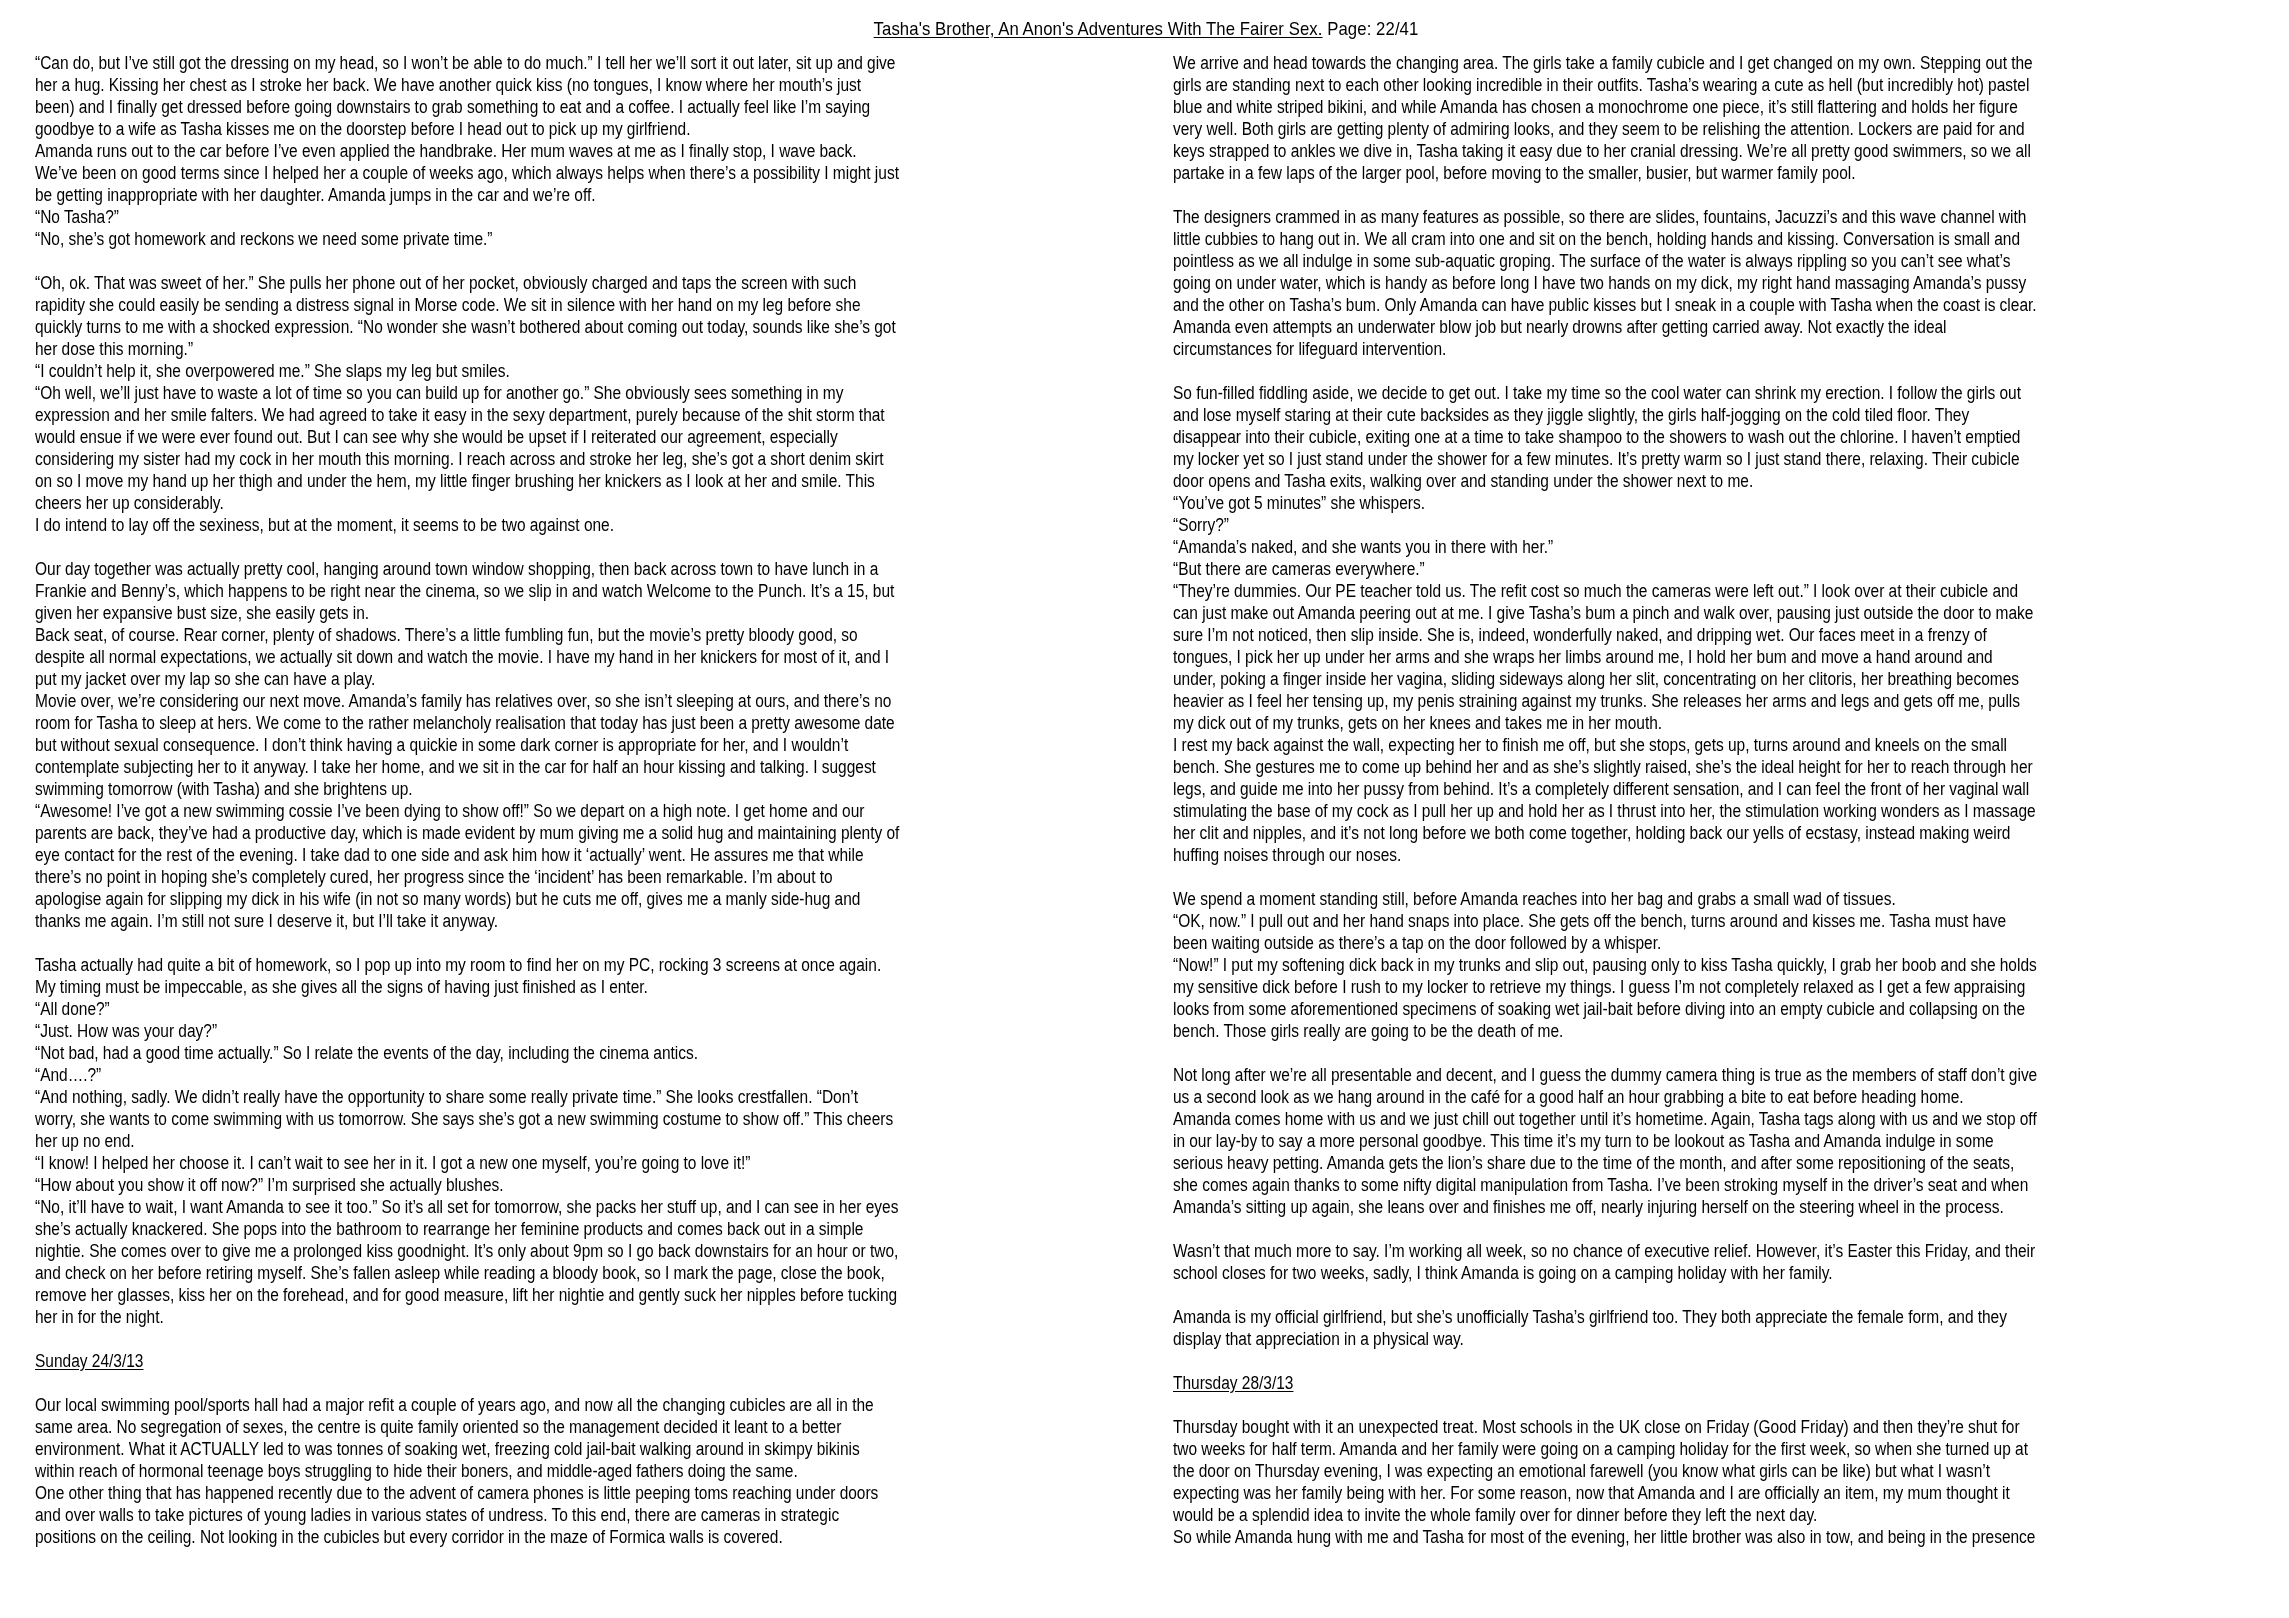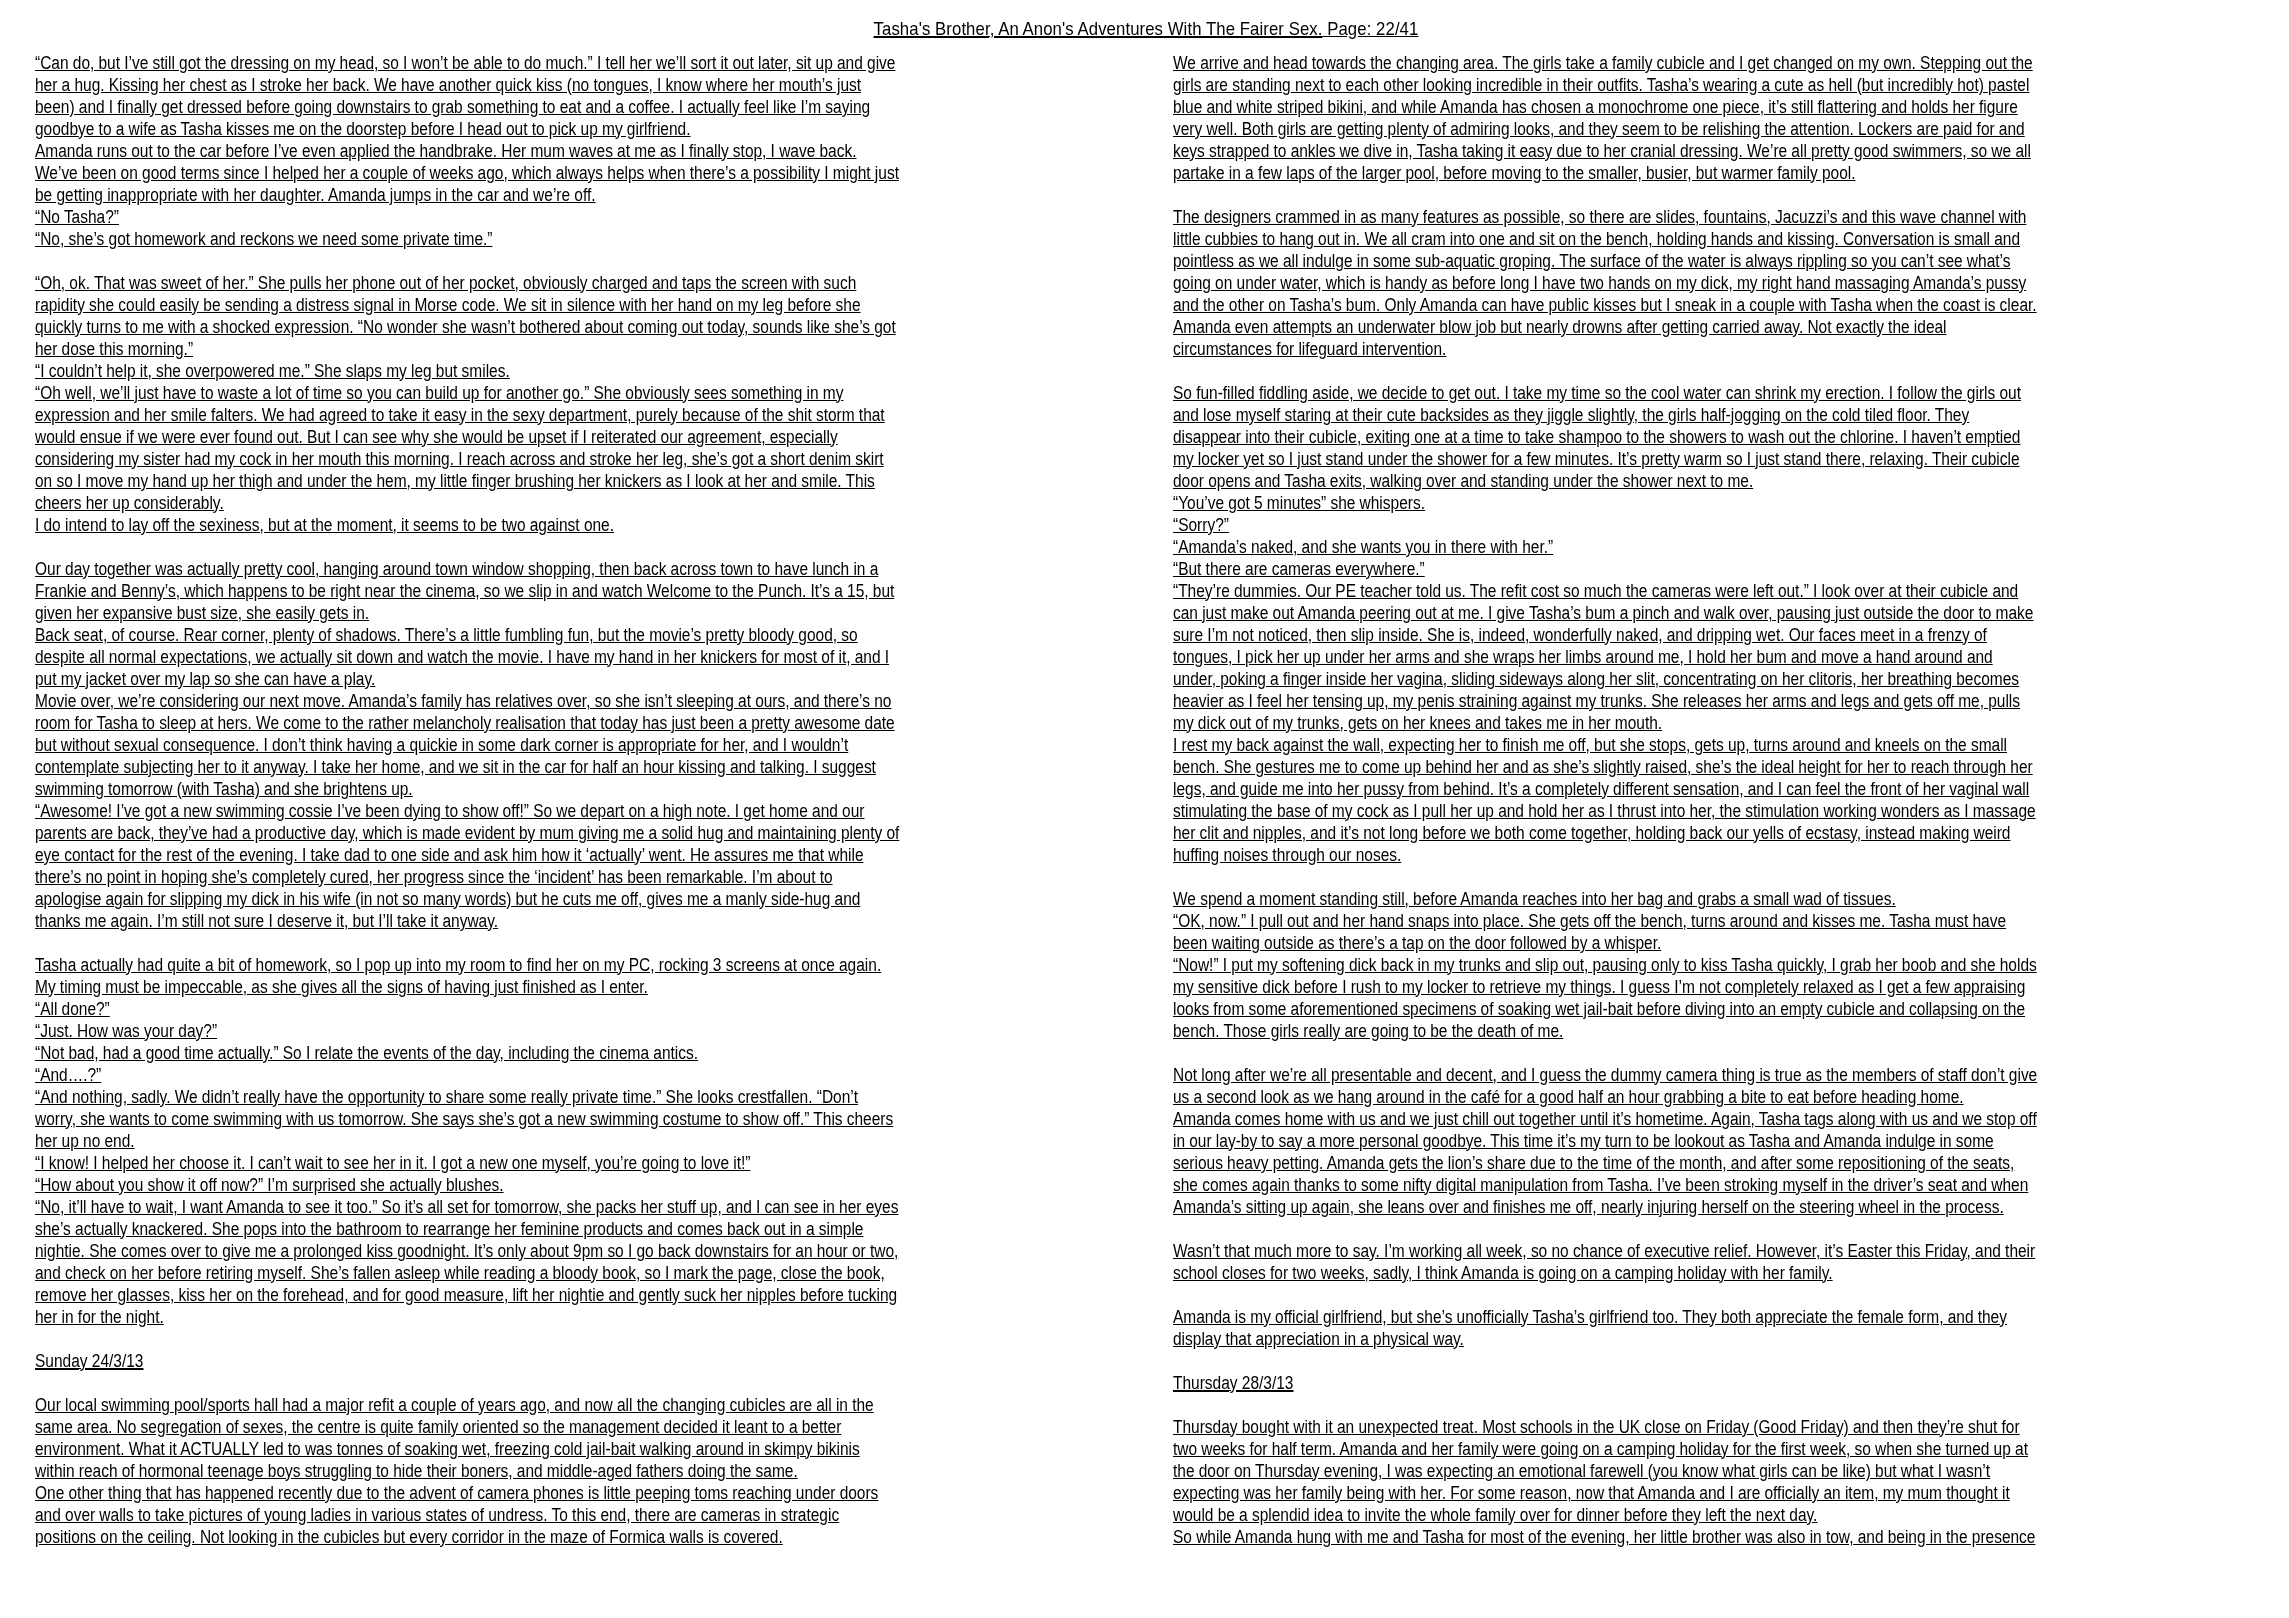--- a/index.html
+++ b/index.html
@@ -13,21 +13,20 @@
     font-family: "Liberation Sans", "DejaVu Sans", sans-serif;
     color: #000000;
     overflow: hidden;
   }
   .page {
     position: relative;
     width: 2290px;
     height: 1599px;
     box-sizing: border-box;
     padding: 16.6px 33px 0 35px;
-    text-decoration: underline;
   }
   .page-header {
     text-align: center;
     font-size: 19px;
     line-height: 24px;
     letter-spacing: 0.1px;
     white-space: nowrap;
     margin-bottom: 11px;
     font-stretch: condensed;
     transform: scaleX(0.88);

